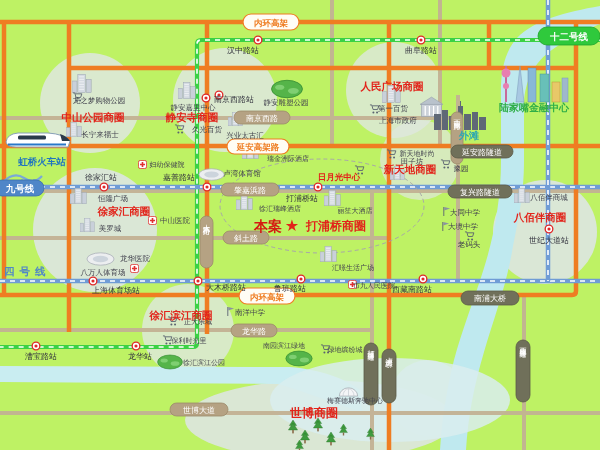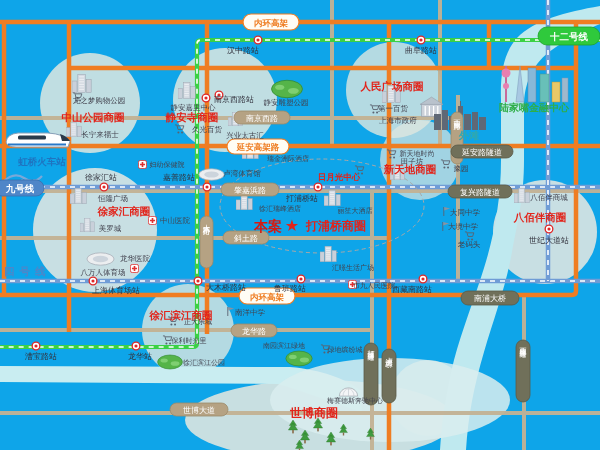--- a/index.html
+++ b/index.html
@@ -1,16 +1,16 @@
 <!DOCTYPE html>
 <html><head>
 <meta charset="utf-8">
 <style>
   html,body{margin:0;padding:0;background:#888;}
-  #stage{width:600px;height:450px;position:relative;background:#0ea5e9;overflow:hidden;}
+  #stage{width:600px;height:450px;position:relative;background:#bef264;overflow:hidden;}
   svg{display:block;}
   text{font-family:"Liberation Sans","DejaVu Sans",sans-serif;}
   .poi{font-size:7.5px;fill:#42424e;text-anchor:middle;}
   .poi-s{font-size:7px;fill:#42424e;text-anchor:middle;}
   .sta{font-size:8px;fill:#33333e;text-anchor:middle;}
   .district{font-size:10.5px;font-weight:bold;fill:#e2231a;text-anchor:middle;}
   .district-big{font-size:12px;font-weight:bold;fill:#e2231a;text-anchor:middle;}
   .project-label{font-size:14px;font-weight:bold;fill:#d51a12;text-anchor:middle;}
   .star{font-size:16px;fill:#e2231a;text-anchor:middle;}
   .green-label{font-size:10px;font-weight:bold;fill:#2fae48;text-anchor:middle;}

